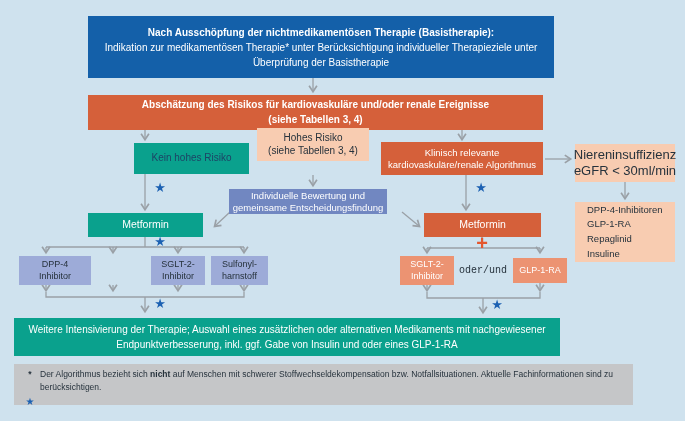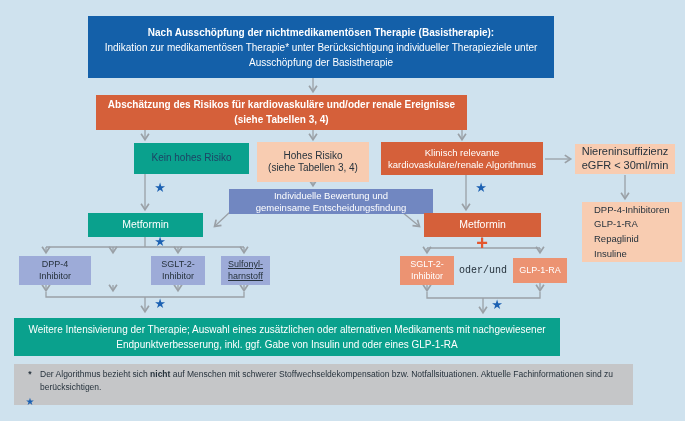--- a/index.html
+++ b/index.html
@@ -15,21 +15,21 @@
   .midblue{background:var(--mid_blue);color:#fff;}
   .periwinkle{background:var(--periwinkle);color:var(--dark_text);}
   .salmon{background:var(--salmon);color:#fff;}
   .grayfoot{background:var(--gray_box);color:var(--dark_text);}
   .bold{font-weight:bold;}
   .header-box{font-size:10px;line-height:1.5;padding:0 13px;}
   .risk-box{font-size:10px;font-weight:bold;line-height:1.45;}
   .row-box{font-size:10px;}
   .sm{font-size:9px;line-height:1.3;}
   .list-box{font-size:9.5px;text-align:left;align-items:flex-start;justify-content:center;
-            padding-left:12px;line-height:1.55;margin-left:7px;}
+            padding-left:12px;line-height:1.55;}
   .bottom-box{font-size:10px;line-height:1.5;padding:0 10px;}
   .star{position:absolute;color:var(--star);font-size:13px;line-height:13px;width:16px;height:14px;
         text-align:center;}
   .plus{position:absolute;color:var(--plus);font-size:20px;font-weight:bold;line-height:18px;width:20px;
         text-align:center;}
   .oder{position:absolute;color:var(--dark_text);font-size:10px;text-align:center;font-family:Liberation Mono, monospace;}
   svg.connectors{position:absolute;left:0;top:0;pointer-events:none;}
   .conn{stroke:var(--arrow);stroke-width:1.3;fill:none;}
   #arrowhead-path{stroke:var(--arrow);fill:none;stroke-width:1.3;}
   .footer{position:absolute;left:14px;top:364px;width:619px;height:41px;box-sizing:border-box;
@@ -87,54 +87,54 @@
     <path class="conn" d="M427,285 V290" marker-end="url(#arr)"></path>
     <path class="conn" d="M540,283 V290" marker-end="url(#arr)"></path>
     <path class="conn" d="M427,292 V298 H540 V292"></path>
     <path class="conn" d="M483,298 V312" marker-end="url(#arr)"></path>
 
     <path class="conn" d="M625,175 V198" marker-end="url(#arr)"></path>
   </svg>
 
   <div class="box blue header-box" style="left:88px;top:16px;width:466px;height:62px;">
     <div class="bold">Nach Ausschöpfung der nichtmedikamentösen Therapie (Basistherapie):</div>
-    <div>Indikation zur medikamentösen Therapie* unter Berücksichtigung individueller Therapieziele unter Ausschöpfung der Basistherapie</div>
+    <div>Indikation zur medikamentösen Therapie* unter Berücksichtigung individueller Therapieziele unter Überprüfung der Basistherapie</div>
   </div>
 
-  <div class="box orange risk-box" style="left:96px;top:95px;width:371px;height:35px;">Abschätzung des Risikos für kardiovaskuläre und/oder renale Ereignisse
+  <div class="box orange risk-box" style="left:88px;top:95px;width:455px;height:35px;">Abschätzung des Risikos für kardiovaskuläre und/oder renale Ereignisse
 (siehe Tabellen 3, 4)</div>
 
   <div class="box teal-dark-text row-box" style="left:88px;top:143px;width:115px;height:31px;">Kein hohes Risiko</div>
 
-  <div class="box peach row-box" style="left:257px;top:142px;width:112px;height:40px;">Hohes Risiko
+  <div class="box peach row-box" style="left:257px;top:128px;width:112px;height:33px;">Hohes Risiko
 (siehe Tabellen 3, 4)</div>
 
   <div class="box orange" style="left:381px;top:142px;width:162px;height:33px;font-size:9.5px;">Klinisch relevante
 kardiovaskuläre/renale Algorithmus</div>
 
-  <div class="box peach" style="left:575px;top:144px;width:100px;height:30px;font-size:11px;">Niereninsuffizienz
+  <div class="box peach" style="left:575px;top:144px;width:100px;height:38px;font-size:13px;">Niereninsuffizienz
 eGFR &lt; 30ml/min</div>
 
-  <div class="box midblue" style="left:229px;top:189px;width:204px;height:25px;font-size:9.5px;">Individuelle Bewertung und
+  <div class="box midblue" style="left:229px;top:189px;width:158px;height:25px;font-size:9.5px;">Individuelle Bewertung und
 gemeinsame Entscheidungsfindung</div>
 
   <div class="box teal" style="left:88px;top:213px;width:115px;height:24px;font-size:10.5px;">Metformin</div>
 
   <div class="box orange" style="left:424px;top:213px;width:117px;height:24px;font-size:10.5px;">Metformin</div>
 
   <div class="box peach list-box" style="left:575px;top:202px;width:100px;height:60px;">DPP-4-Inhibitoren
 GLP-1-RA
 Repaglinid
 Insuline</div>
 
   <div class="box periwinkle sm" style="left:19px;top:256px;width:72px;height:29px;">DPP-4
 Inhibitor</div>
   <div class="box periwinkle sm" style="left:151px;top:256px;width:54px;height:29px;">SGLT-2-
 Inhibitor</div>
-  <div class="box periwinkle sm" style="left:221px;top:256px;width:49px;height:29px;text-decoration:underline;">Sulfonyl-
+  <div class="box periwinkle sm" style="left:211px;top:256px;width:57px;height:29px;">Sulfonyl-
 harnstoff</div>
 
   <div class="box salmon sm" style="left:400px;top:256px;width:54px;height:29px;">SGLT-2-
 Inhibitor</div>
   <div class="oder" style="left:455px;top:265px;width:56px;">oder/und</div>
   <div class="box salmon" style="left:513px;top:258px;width:54px;height:25px;font-size:9px;">GLP-1-RA</div>
 
   <div class="box teal bottom-box" style="left:14px;top:318px;width:546px;height:38px;">Weitere Intensivierung der Therapie; Auswahl eines zusätzlichen oder alternativen Medikaments mit nachgewiesener Endpunktverbesserung, inkl. ggf. Gabe von Insulin und oder eines GLP-1-RA</div>
 
   <span class="star" style="left:152px;top:181px;">★</span>

